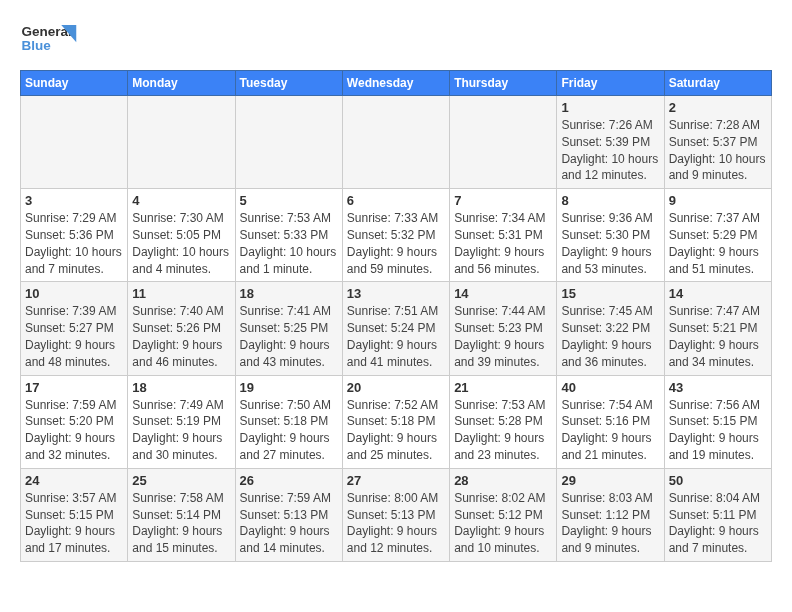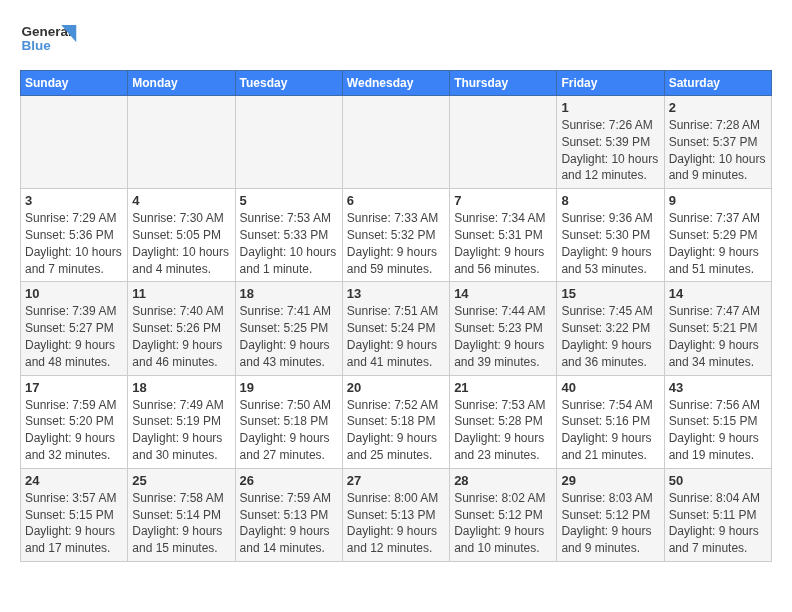--- a/index.html
+++ b/index.html
@@ -281,21 +281,21 @@
         </td>
         <td>
           <span class="day-num">28</span>
           <div class="day-info">Sunrise: 8:02 AM
 Sunset: 5:12 PM
 Daylight: 9 hours and 10 minutes.</div>
         </td>
         <td>
           <span class="day-num">29</span>
           <div class="day-info">Sunrise: 8:03 AM
-Sunset: 5:12 PM
+Sunset: 1:12 PM
 Daylight: 9 hours and 9 minutes.</div>
         </td>
         <td>
           <span class="day-num">50</span>
           <div class="day-info">Sunrise: 8:04 AM
 Sunset: 5:11 PM
 Daylight: 9 hours and 7 minutes.</div>
         </td>
       </tr>
     </tbody>

